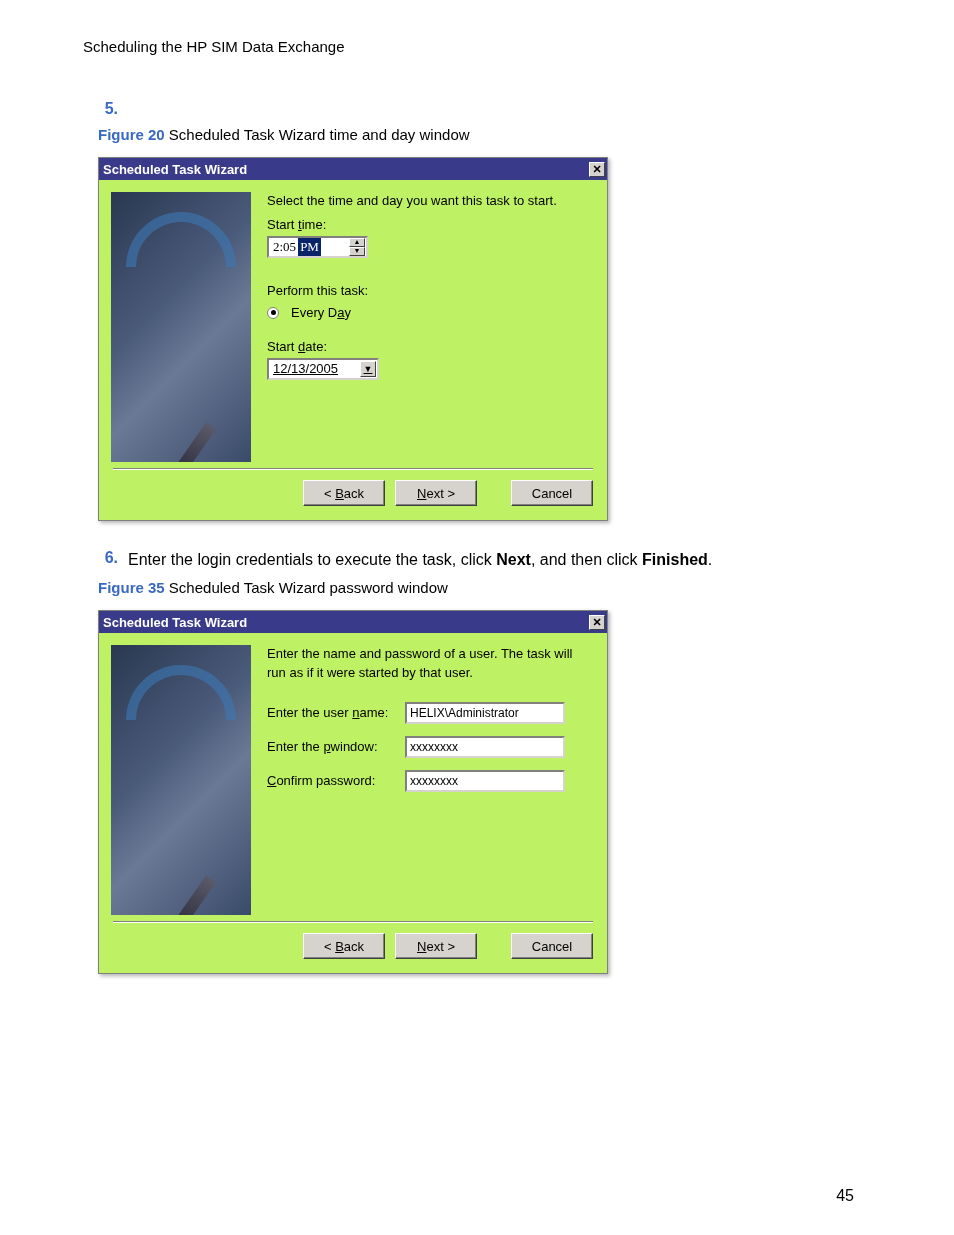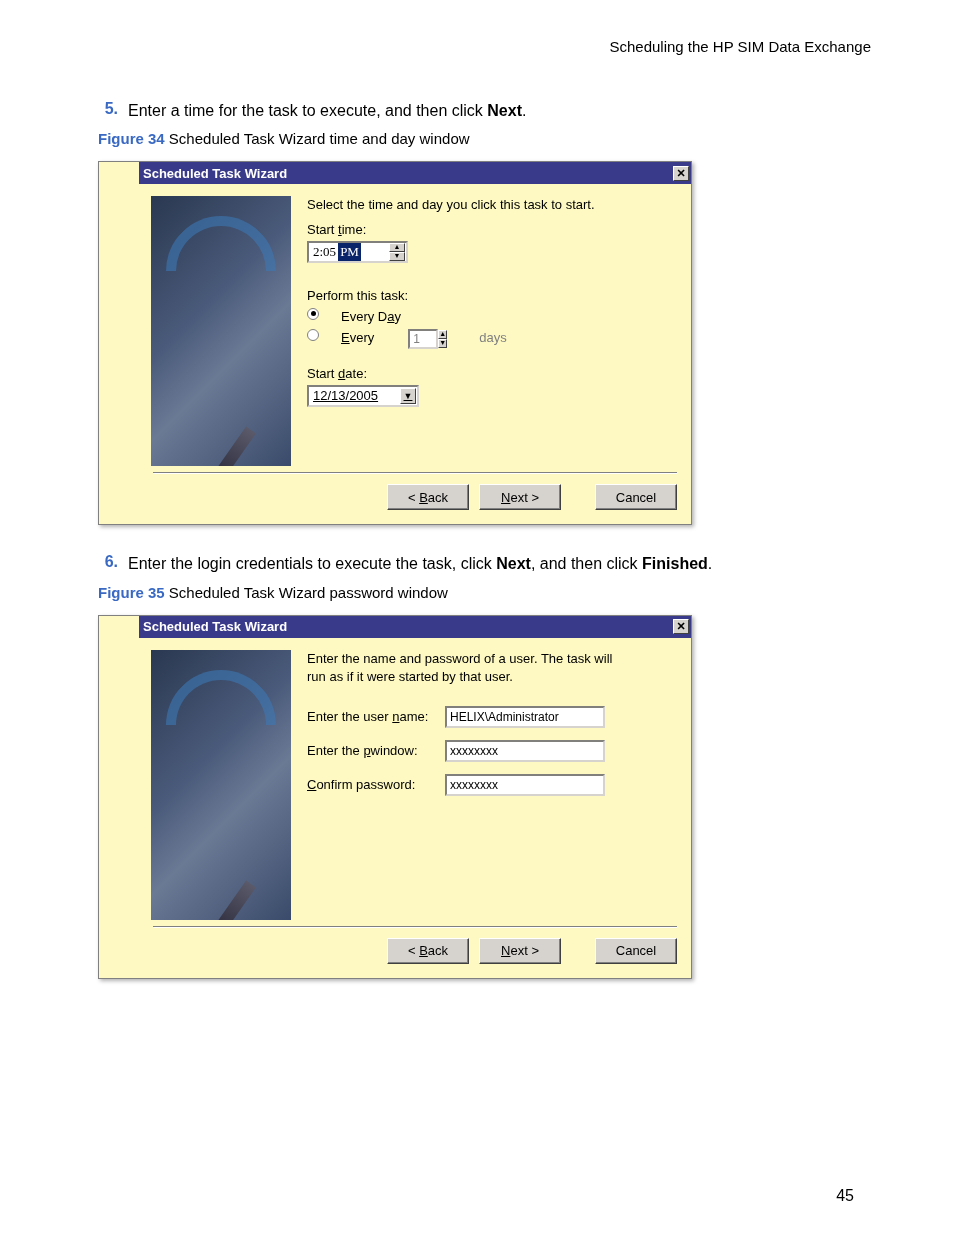--- a/index.html
+++ b/index.html
@@ -7,21 +7,21 @@
     width: 954px;
     height: 1235px;
     background: #fff;
     font-family: Arial, Helvetica, sans-serif;
     font-size: 16px;
     color: #000;
     position: relative;
     padding: 38px 83px 30px 83px;
   }
   .header-right {
-    text-align: right;
+    text-align: left;
     font-size: 15px;
     margin-bottom: 45px;
   }
   .step {
     display: flex;
     align-items: flex-start;
     margin-bottom: 8px;
     gap: 10px;
     padding-left: 15px;
   }
@@ -40,30 +40,29 @@
   .figure-caption {
     margin-left: 15px;
     font-size: 15px;
     margin-bottom: 14px;
   }
   .figure-caption .fig-label {
     color: #3969c2;
     font-weight: bold;
   }
   .dialog {
-    width: 594px;
+    width: 510px;
     margin-left: 15px;
     margin-bottom: 28px;
     border: 1px solid #808080;
-    background: #fef9c3;
+    background: #bef264;
     font-family: Tahoma, Arial, sans-serif;
     font-size: 13px;
     color: #000;
     box-shadow: 2px 2px 4px rgba(0,0,0,0.3);
-    padding-left: 40px;
   }
   .titlebar {
     background: #3a3a8a;
     color: #fff;
     height: 22px;
     display: flex;
     align-items: center;
     justify-content: space-between;
     padding: 0 2px 0 4px;
     font-weight: bold;
@@ -158,22 +157,22 @@
     border: 1px solid #fff;
     border-right-color: #404040;
     border-bottom-color: #404040;
     font-size: 7px;
     text-align: center;
     line-height: 6px;
     cursor: pointer;
   }
   .radio-row {
     display: flex;
-    align-items: flex-start;
-    gap: 22px;
+    align-items: center;
+    gap: 12px;
     margin: 3px 0;
     font-size: 13px;
   }
   .radio {
     width: 12px;
     height: 12px;
     border-radius: 50%;
     background: #fff;
     border: 1px solid #808080;
     display: inline-flex;
@@ -279,65 +278,50 @@
     font-size: 16px;
   }
 </style>
 </head>
 <body>
 
 <div class="header-right">Scheduling the HP SIM Data Exchange</div>
 
 <div class="step">
   <span class="step-num">5.</span>
-  <span class="step-text">
-    <span>Enter a time for the task to execute, and then click </span><b>Next</b><span>.</span>
-  </span>
 </div>
 
 <div class="figure-caption">
-  <span class="fig-label">Figure 34</span><span> Scheduled Task Wizard time and day window</span>
+  <span class="fig-label">Figure 20</span><span> Scheduled Task Wizard time and day window</span>
 </div>
 
 <div class="dialog">
   <div class="titlebar">
     <span>Scheduled Task Wizard</span>
     <span class="close-btn">✕</span>
   </div>
   <div class="dialog-body">
     <div class="dialog-image"></div>
     <div class="dialog-content">
-      <div class="row">Select the time and day you click this task to start.</div>
+      <div class="row">Select the time and day you want this task to start.</div>
       <div class="lbl">
         <span>Start </span><span class="und">t</span><span>ime:</span>
       </div>
       <div class="time-box">
         <span>2:05</span>
         <span class="time-pm">PM</span>
         <span class="spinner">
           <span class="spin-btn">▲</span>
           <span class="spin-btn">▼</span>
         </span>
       </div>
       <div class="lbl" style="margin-top:24px;">Perform this task:</div>
       <div class="radio-row">
         <span class="radio checked"></span>
         <span><span>Every D</span><span class="und">a</span><span>y</span></span>
-      </div>
-      <div class="radio-row">
-        <span class="radio"></span>
-        <span><span class="und">E</span><span>very</span></span>
-        <span style="margin-left:12px; display:inline-flex; align-items:center;">
-          <input class="small-input" disabled="" value="1" style="">
-          <span class="days-spinner">
-            <span class="spin-btn">▲</span>
-            <span class="spin-btn">▼</span>
-          </span>
-        </span>
-        <span class="days-lbl">days</span>
       </div>
       <div class="lbl" style="margin-top:16px;">
         <span>Start </span><span class="und">d</span><span>ate:</span>
       </div>
       <div class="date-box">
         <span>12/13/2005</span>
         <span class="drop-btn">▼</span>
       </div>
     </div>
   </div>

